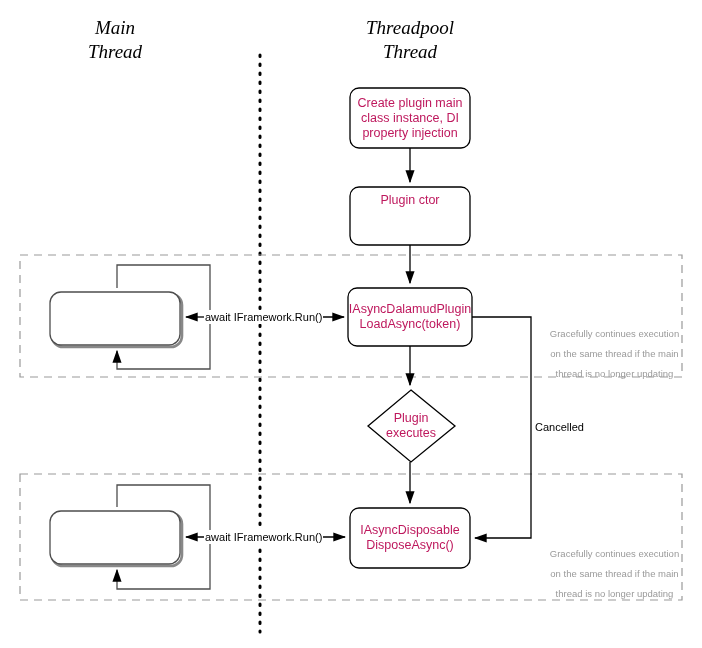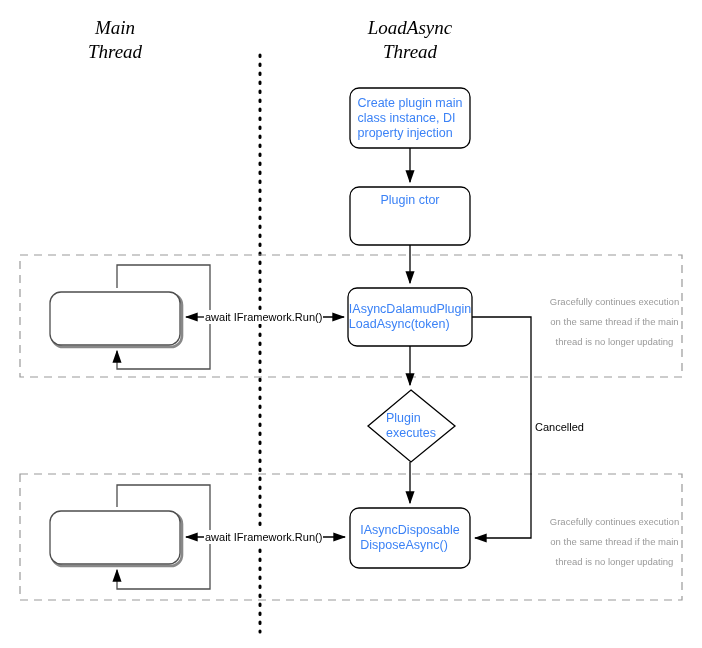--- a/index.html
+++ b/index.html
@@ -32,22 +32,23 @@
     font-size: 19px;
     color: #000000;
     text-align: center;
     line-height: 24px;
     white-space: pre-line;
   }
   .node-label {
     position: absolute;
     font-family: "Liberation Sans", sans-serif;
     font-size: 12.5px;
-    color: #3b82f6;
+    color: #be185d;
     line-height: 15px;
+    text-align: center;
     display: flex;
     align-items: center;
     justify-content: center;
     white-space: pre-line;
     pointer-events: none;
   }
   .edge-label {
     position: absolute;
     font-family: "Liberation Sans", sans-serif;
     font-size: 11px;
@@ -59,20 +60,21 @@
     padding: 0 1px;
   }
   .note-label {
     position: absolute;
     font-family: "Liberation Sans", sans-serif;
     font-size: 9.5px;
     color: #9a9a9a;
     line-height: 20px;
     text-align: center;
     white-space: pre-line;
+    margin-top: 32px;
   }
 </style>
 </head>
 <body>
 
 <div id="canvas">
 
   <svg class="layer" viewBox="0 0 702 648">
     <defs>
       <marker id="arrow" markerWidth="10" markerHeight="10" refX="9" refY="3.5" orient="auto" markerUnits="strokeWidth">
@@ -121,21 +123,21 @@
     <line x1="210" y1="537" x2="186" y2="537" stroke="#000000" stroke-width="1.3" marker-end="url(#arrow)"></line>
     <line x1="210" y1="537" x2="345" y2="537" stroke="#000000" stroke-width="1.3" marker-end="url(#arrow)"></line>
 
     <path d="M 210 537 L 210 485 L 117 485 L 117 507" fill="none" stroke="#4d4d4d" stroke-width="1.3"></path>
     <path d="M 210 537 L 210 589 L 117 589 L 117 570" fill="none" stroke="#4d4d4d" stroke-width="1.3" marker-end="url(#arrow)"></path>
   </svg>
 
   <div class="lane-title" style="left:55px; top:16px; width:120px;">Main
 Thread</div>
 
-  <div class="lane-title" style="left:345px; top:16px; width:130px;">LoadAsync
+  <div class="lane-title" style="left:345px; top:16px; width:130px;">Threadpool
 Thread</div>
 
   <div class="node-label" style="left:350px; top:88px; width:120px; height:60px;">Create plugin main
 class instance, DI
 property injection</div>
 
   <div class="node-label" style="left:350px; top:171px; width:120px; height:58px;">Plugin ctor</div>
 
   <div class="node-label" style="left:347px; top:288px; width:126px; height:58px;">IAsyncDalamudPlugin
 LoadAsync(token)</div>

